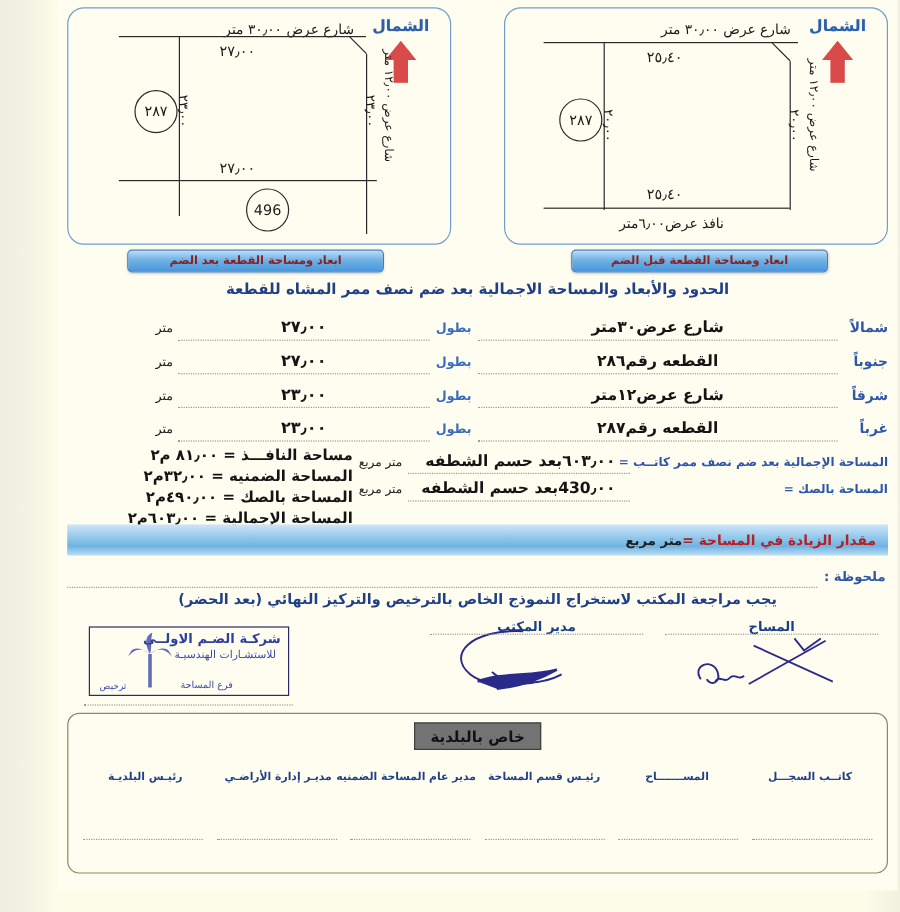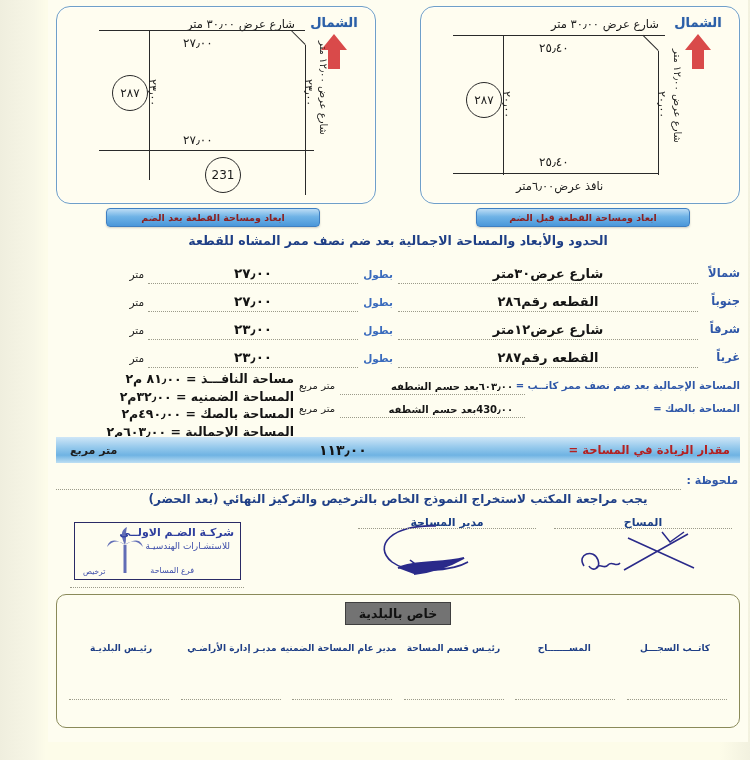--- a/index.html
+++ b/index.html
@@ -113,21 +113,21 @@
   .areas{position:absolute;top:372px;right:8px;left:8px;height:62px;}
   .arow{position:relative;height:23px;display:flex;align-items:flex-end;}
   .alab{
     color:#2f57a8;font-size:10px;font-weight:bold;padding-bottom:4px;white-space:nowrap;
     text-align:right;
   }
   .aval{
     position:relative;border-bottom:1.4px dotted #9b9b8a;height:19px;flex:1;
   }
   .aval span{
-    position:absolute;right:12px;bottom:2px;font-size:10px;font-weight:bold;color:#141414;
+    position:absolute;right:12px;bottom:2px;font-size:13px;font-weight:bold;color:#141414;
     white-space:nowrap;
   }
   .aunit{color:#1d1d1d;font-size:10px;padding:0 5px 4px;white-space:nowrap;}
 
   .sidecalc{
     position:absolute;right:auto;left:6px;top:370px;width:240px;
     text-align:left;direction:rtl;
   }
   .sidecalc div{
     font-size:12.5px;color:#141414;line-height:17.5px;font-weight:bold;text-align:right;
@@ -242,21 +242,21 @@
 
       <div class="street" style="top:10px;right:80px;">شارع عرض ٣٠٫٠٠ متر</div>
 
       <div class="hline" style="left:42px;top:23px;width:206px;"></div>
       <div class="hline" style="left:42px;top:143px;width:215px;"></div>
       <div class="vline" style="left:92px;top:23px;height:150px;"></div>
       <div class="vline" style="left:248px;top:38px;height:150px;"></div>
       <div class="chamfer" style="left:248px;top:38px;width:20px;transform:rotate(-135deg);"></div>
 
       <div class="parcel-circle" style="left:55px;top:68px;">٢٨٧</div>
-      <div class="parcel-circle" style="left:148px;top:150px;">231</div>
+      <div class="parcel-circle" style="left:148px;top:150px;">496</div>
 
       <div class="dim" style="left:126px;top:29px;">٢٧٫٠٠</div>
       <div class="dim" style="left:126px;top:126px;">٢٧٫٠٠</div>
       <div class="vtext dimv" style="left:102px;top:72px;">٢٣٫٠٠</div>
       <div class="vtext dimv" style="left:258px;top:72px;">٢٣٫٠٠</div>
       <div class="vtext" style="left:272px;top:34px;">شارع عرض ١٢٫٠٠ متر</div>
     </div>
   </div>
 
   <div class="pill right">ابعاد ومساحة القطعة قبل الضم</div>
@@ -332,42 +332,41 @@
 
   <div class="sidecalc">
     <div>مساحة النافـــذ = ٨١٫٠٠ م٢</div>
     <div>المساحة الضمنيه = ٣٢٫٠٠م٢</div>
     <div>المساحة بالصك = ٤٩٠٫٠٠م٢</div>
     <div>المساحة الإجمالية = ٦٠٣٫٠٠م٢</div>
   </div>
 
   <div class="increase">
     <div class="lbl">مقدار الزيادة في المساحة =</div>
-    <div class="v">١١٣٫٠٠</div>
     <div class="u">متر مربع</div>
   </div>
 
   <div class="note1">
     <div class="k">ملحوظة :</div>
     <div class="line"></div>
   </div>
   <div class="note2">يجب مراجعة المكتب لاستخراج النموذج الخاص بالترخيص والتركيز النهائي (بعد الحضر)</div>
 
   <div class="sigs">
     <div class="sigblock sig-surveyor">
       <div class="t">المساح</div>
       <svg class="scribble" width="150" height="52" style="left:18px;top:10px;">
         <path d="M18,40 c-8,-12 10,-18 14,-6 c3,9 -6,12 -9,6 M30,42 c4,-6 8,2 12,-3 c4,-5 8,3 12,-2" stroke="#2a2a8a" stroke-width="1.6" fill="none"></path>
         <path d="M58,44 L122,8 M62,12 L128,42 M96,6 L104,16 L118,6" stroke="#2a2a8a" stroke-width="1.5" fill="none"></path>
       </svg>
       <div class="underline"></div>
     </div>
 
     <div class="sigblock sig-manager">
-      <div class="t">مدير المساحة</div>
+      <div class="t">مدير المكتب</div>
       <svg class="scribble" width="170" height="58" style="left:6px;top:4px;">
         <path d="M78,6 C34,4 14,26 34,42 C52,56 96,50 110,42 C88,54 60,48 52,40" stroke="#2a2a8a" stroke-width="1.6" fill="none"></path>
         <path d="M40,48 C58,40 84,44 106,38 C92,46 74,52 56,54" stroke="#2a2a8a" stroke-width="2" fill="#2a2a8a"></path>
       </svg>
       <div class="underline"></div>
     </div>
 
     <div class="stamp">
       <div class="s1">شركـة الضـم الاولــى</div>
       <div class="s2">للاستشـارات الهندسيـة</div>

